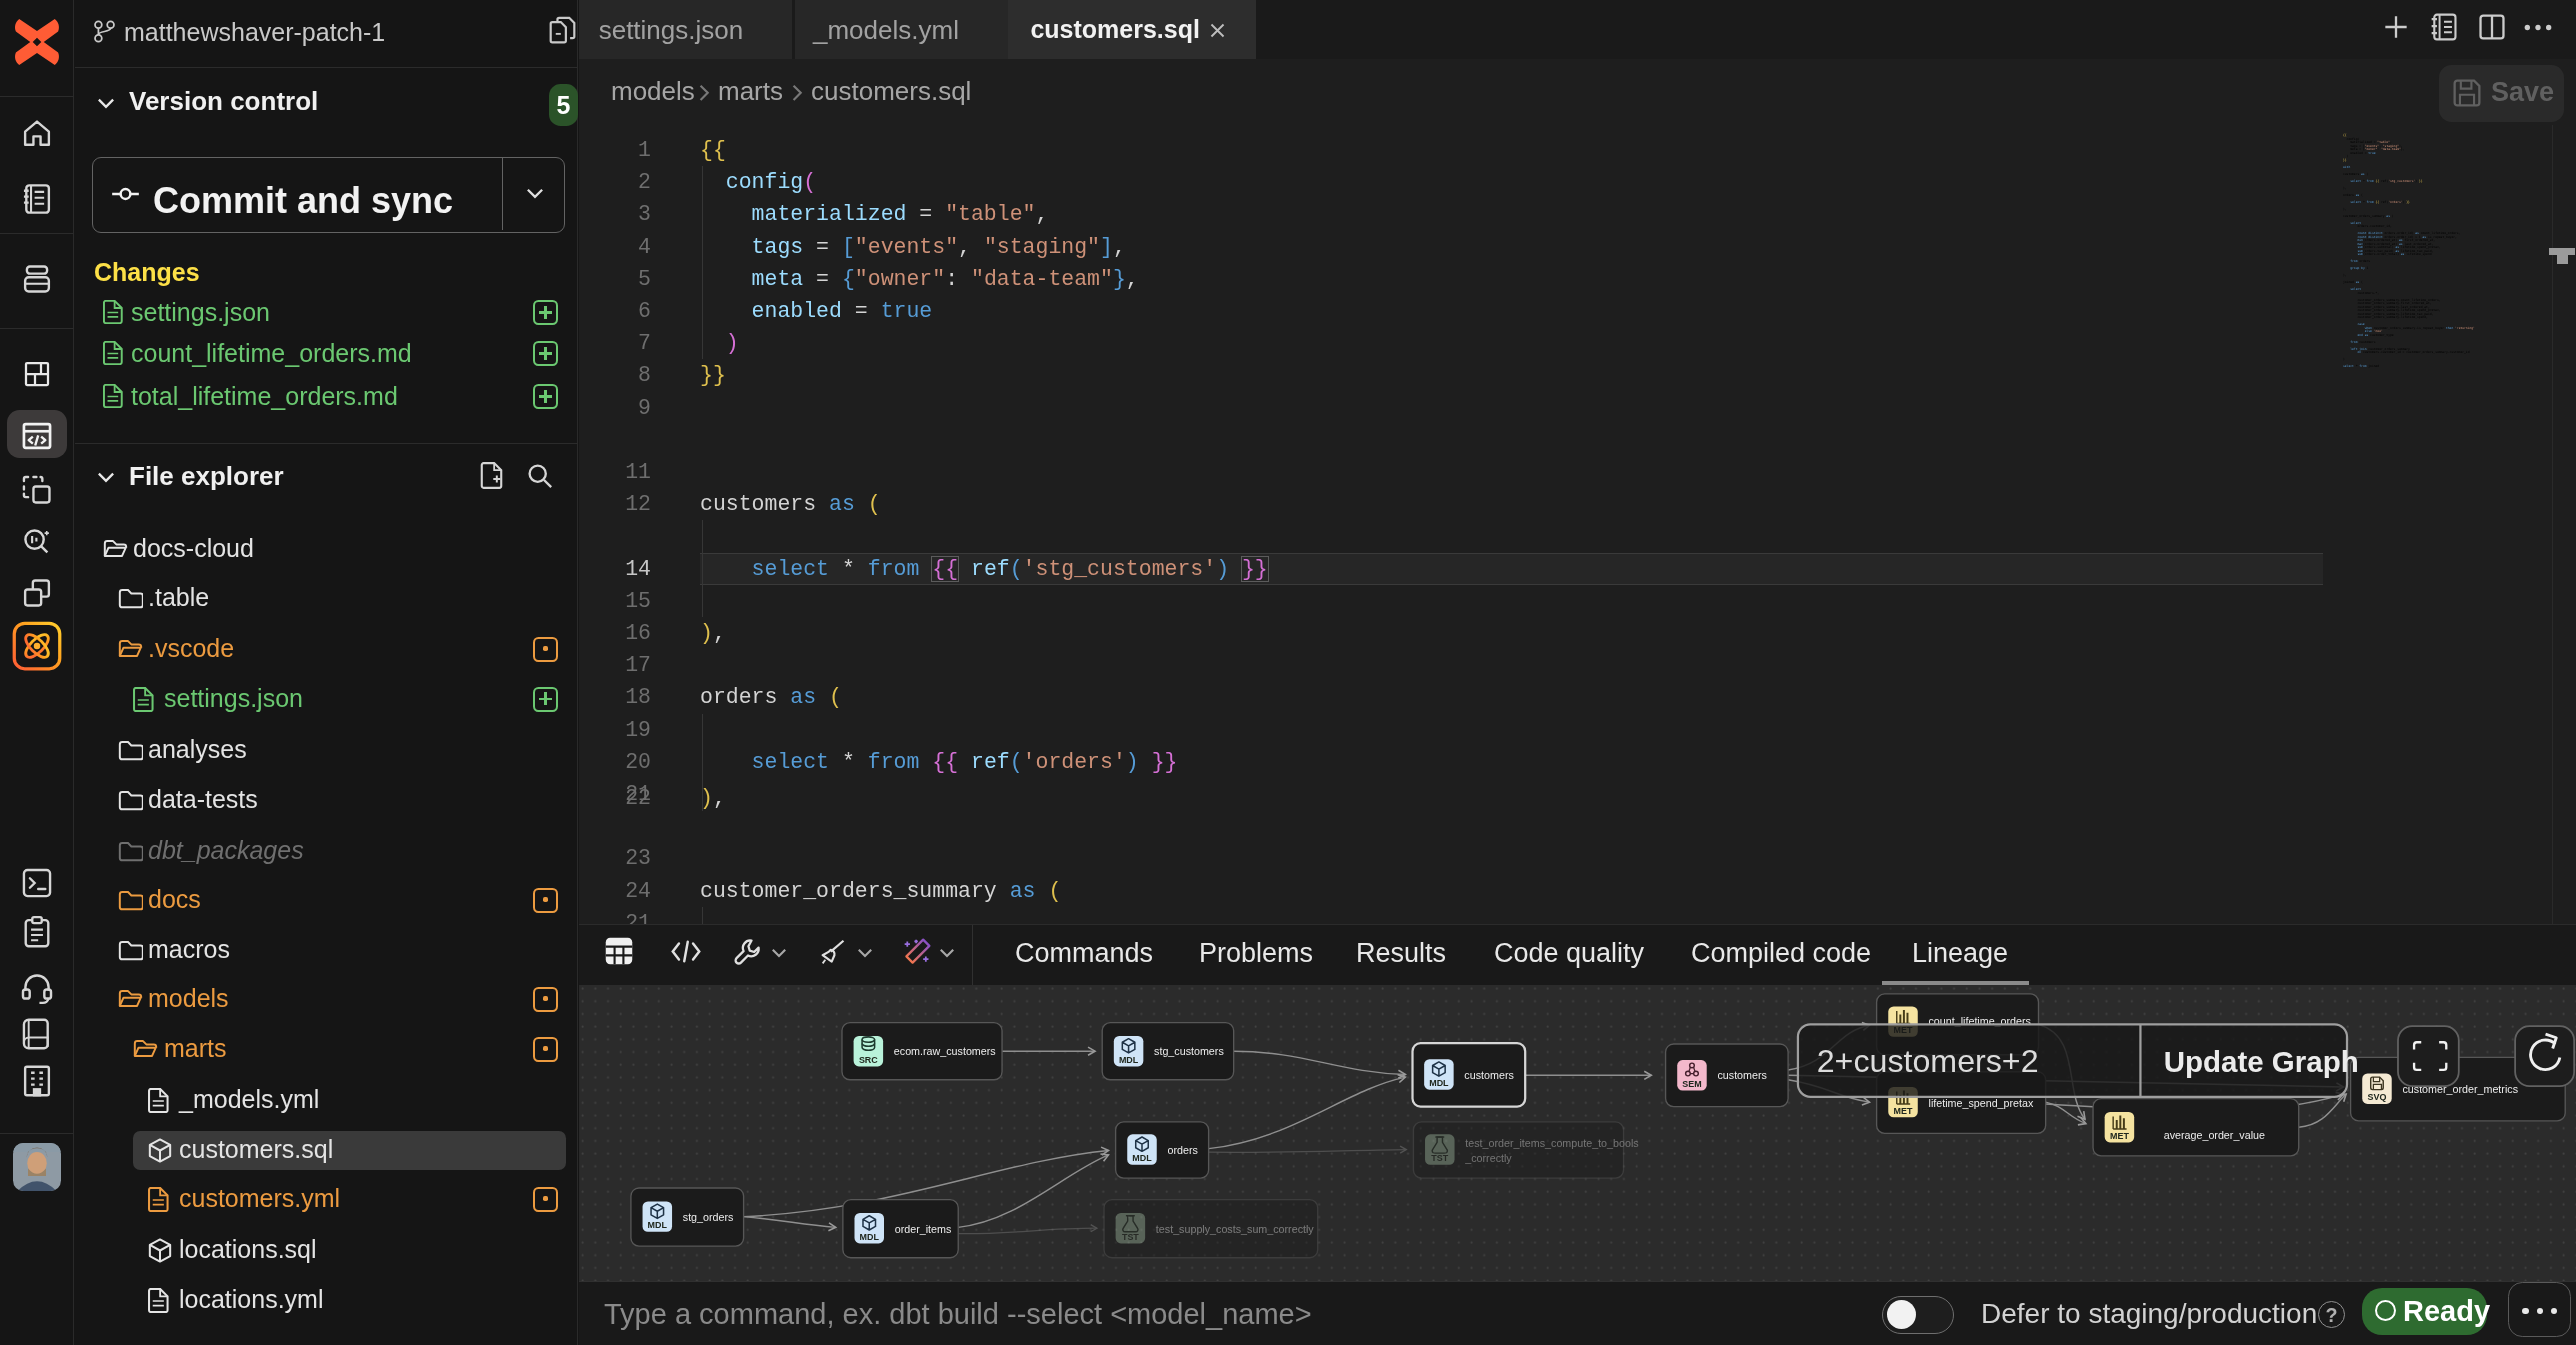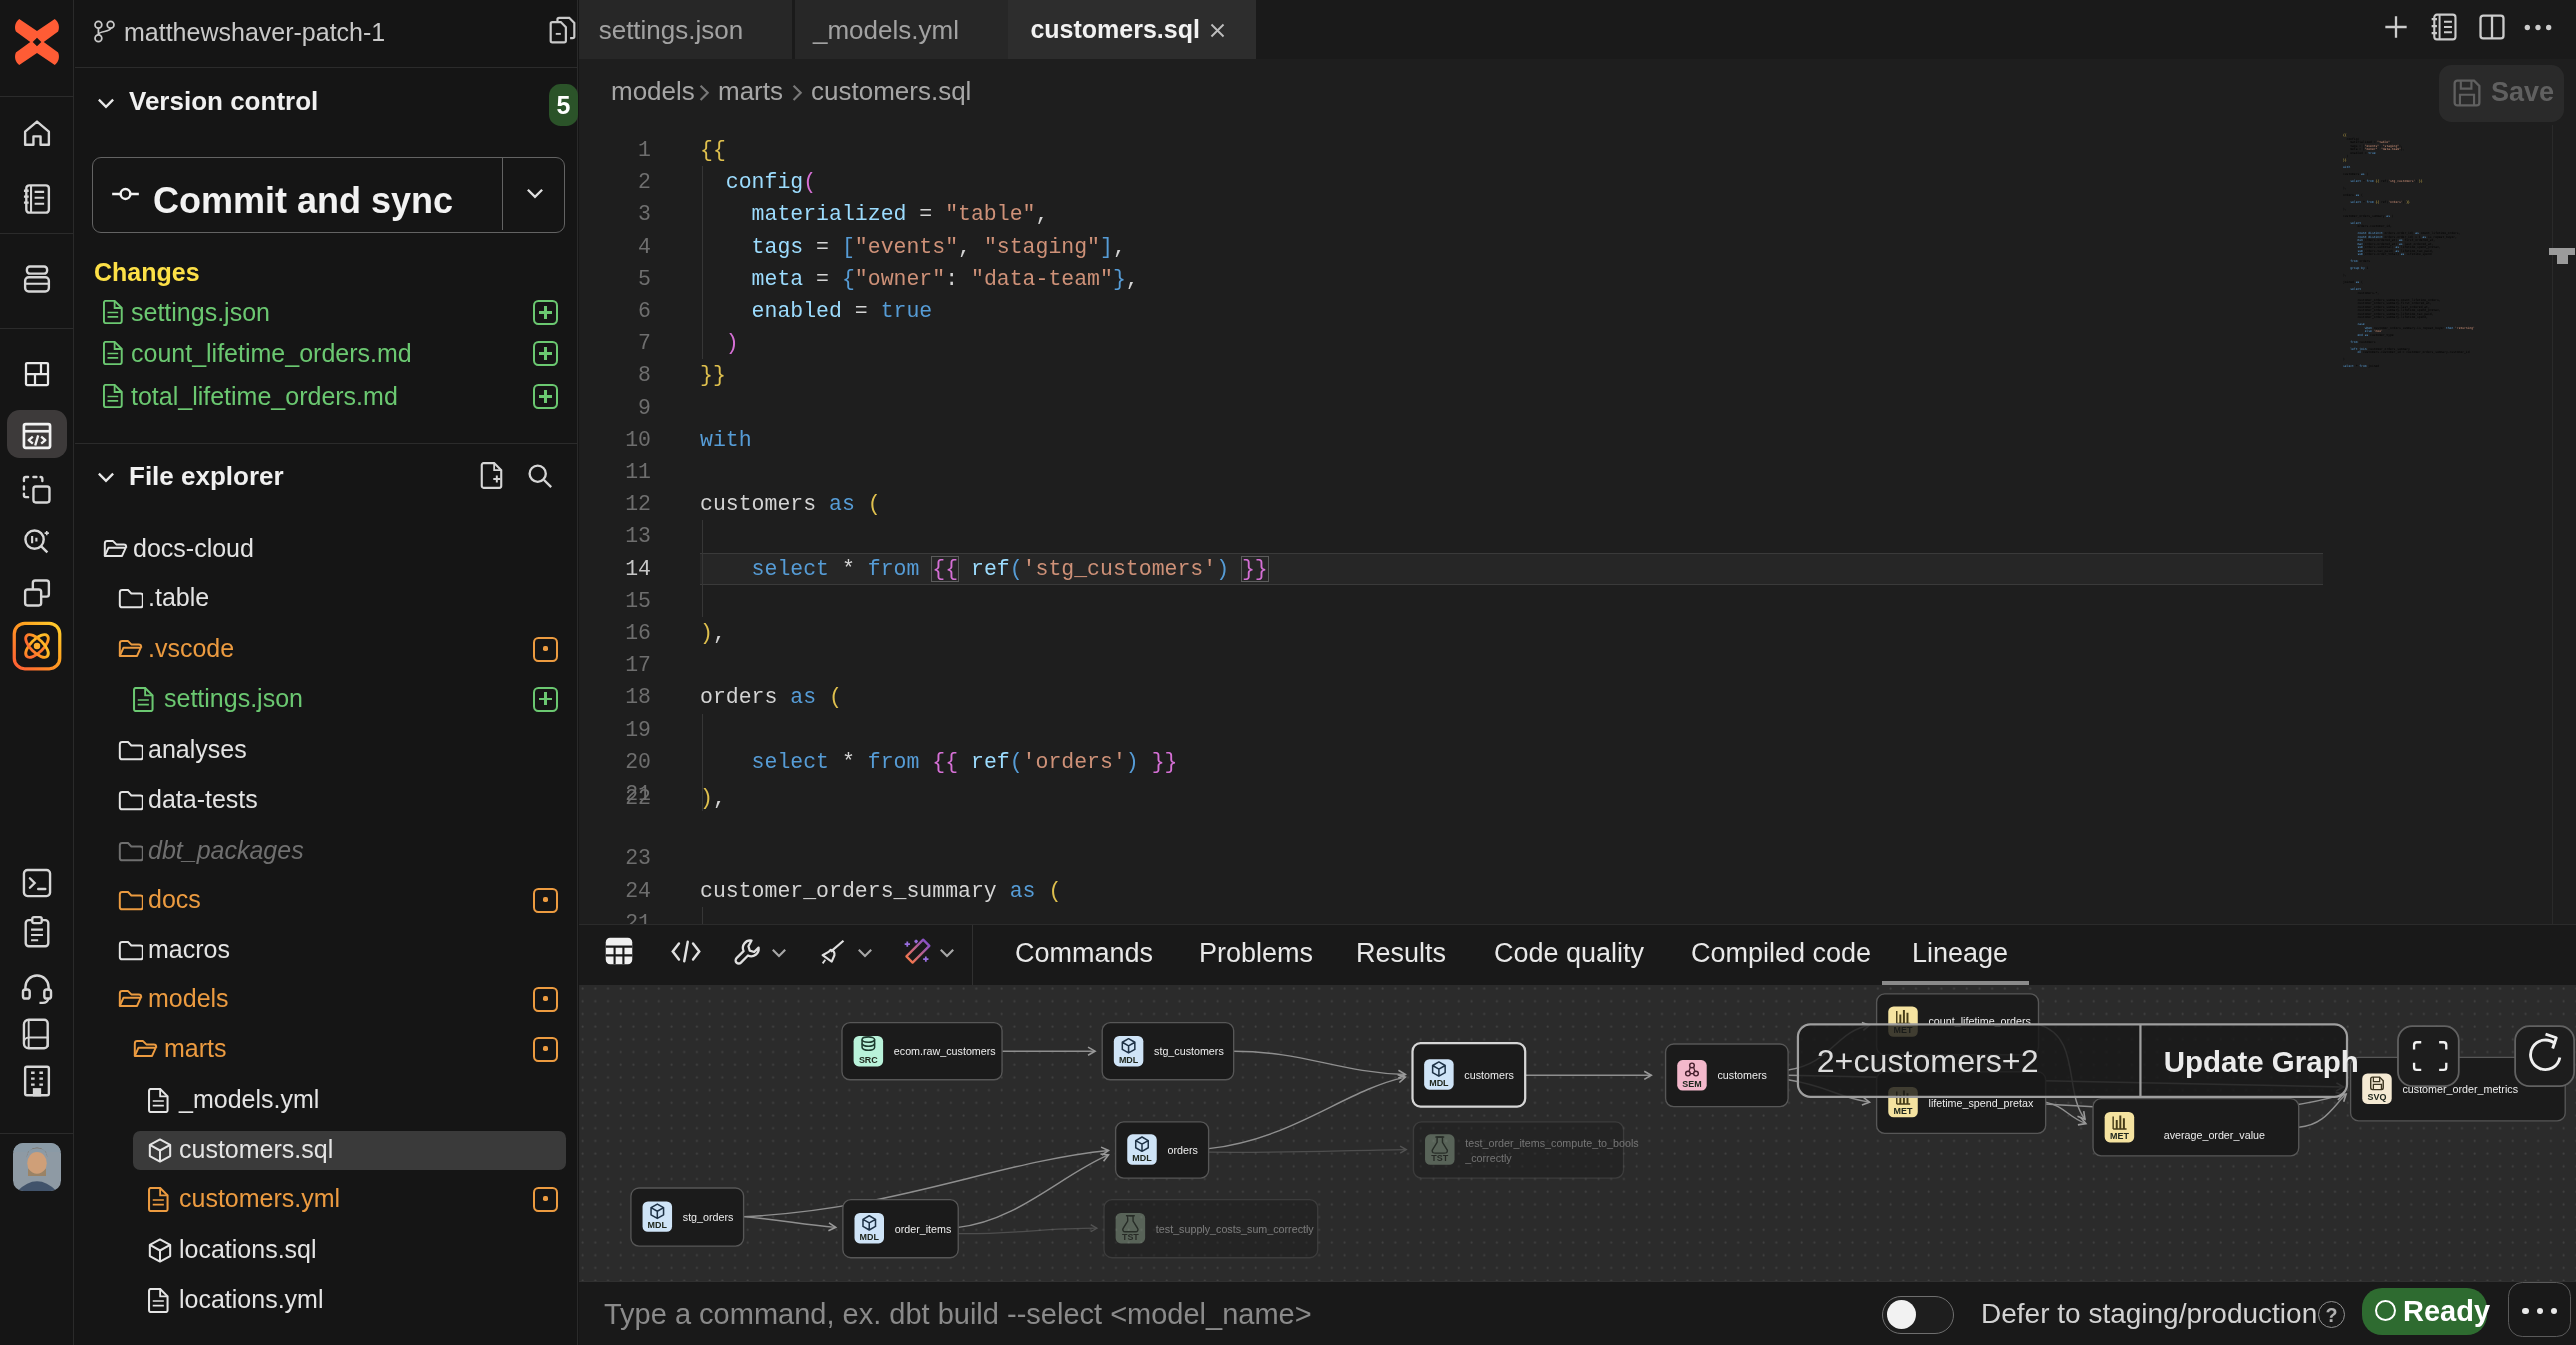--- a/index.html
+++ b/index.html
@@ -484,24 +484,22 @@
       <div class="iguide" style="top:782px;height:17px"></div>
       <div class="cl" style="top:9px"><span class="ln">1</span><span class="ct"><span class="y">{{</span></span></div>
       <div class="cl" style="top:41px"><span class="ln">2</span><span class="ct">  <span class="v">config</span><span class="m">(</span></span></div>
       <div class="cl" style="top:73px"><span class="ln">3</span><span class="ct">    <span class="v">materialized</span><span class="p"> = </span><span class="s">"table"</span><span class="p">,</span></span></div>
       <div class="cl" style="top:106px"><span class="ln">4</span><span class="ct">    <span class="v">tags</span><span class="p"> = </span><span class="k">[</span><span class="s">"events"</span><span class="p">, </span><span class="s">"staging"</span><span class="k">]</span><span class="p">,</span></span></div>
       <div class="cl" style="top:138px"><span class="ln">5</span><span class="ct">    <span class="v">meta</span><span class="p"> = </span><span class="k">{</span><span class="s">"owner"</span><span class="p">: </span><span class="s">"data-team"</span><span class="k">}</span><span class="p">,</span></span></div>
       <div class="cl" style="top:170px"><span class="ln">6</span><span class="ct">    <span class="v">enabled</span><span class="p"> = </span><span class="k">true</span></span></div>
       <div class="cl" style="top:202px"><span class="ln">7</span><span class="ct">  <span class="m">)</span></span></div>
       <div class="cl" style="top:234px"><span class="ln">8</span><span class="ct"><span class="y">}}</span></span></div>
       <div class="cl" style="top:267px"><span class="ln">9</span><span class="ct"></span></div>
-      <div class="cl" style="top:299px"><span class="ln">10</span><span class="ct"><span class="k">with</span></span></div>
       <div class="cl" style="top:331px"><span class="ln">11</span><span class="ct"></span></div>
       <div class="cl" style="top:363px"><span class="ln">12</span><span class="ct"><span class="p">customers </span><span class="k">as</span><span class="p"> </span><span class="y">(</span></span></div>
-      <div class="cl" style="top:395px"><span class="ln">13</span><span class="ct"></span></div>
       <div class="cl" style="top:428px"><span class="ln" style="color:#c6c6c6">14</span><span class="ct">    <span class="k">select</span><span class="p"> * </span><span class="k">from</span><span class="p"> </span><span class="m bm">{{</span><span class="p"> </span><span class="v">ref</span><span class="k">(</span><span class="s">'stg_customers'</span><span class="k">)</span><span class="p"> </span><span class="m bm">}}</span></span></div>
       <div class="cl" style="top:460px"><span class="ln">15</span><span class="ct"></span></div>
       <div class="cl" style="top:492px"><span class="ln">16</span><span class="ct"><span class="y">)</span><span class="p">,</span></span></div>
       <div class="cl" style="top:524px"><span class="ln">17</span><span class="ct"></span></div>
       <div class="cl" style="top:556px"><span class="ln">18</span><span class="ct"><span class="p">orders </span><span class="k">as</span><span class="p"> </span><span class="y">(</span></span></div>
       <div class="cl" style="top:589px"><span class="ln">19</span><span class="ct"></span></div>
       <div class="cl" style="top:621px"><span class="ln">20</span><span class="ct">    <span class="k">select</span><span class="p"> * </span><span class="k">from</span><span class="p"> </span><span class="m">{{</span><span class="p"> </span><span class="v">ref</span><span class="k">(</span><span class="s">'orders'</span><span class="k">)</span><span class="p"> </span><span class="m">}}</span></span></div>
       <div class="cl" style="top:653px"><span class="ln">21</span><span class="ct"></span></div>
       <div class="cl" style="top:657px"><span class="ln">22</span><span class="ct"><span class="y">)</span><span class="p">,</span></span></div>
       <div class="cl" style="top:717px"><span class="ln">23</span><span class="ct"></span></div>

